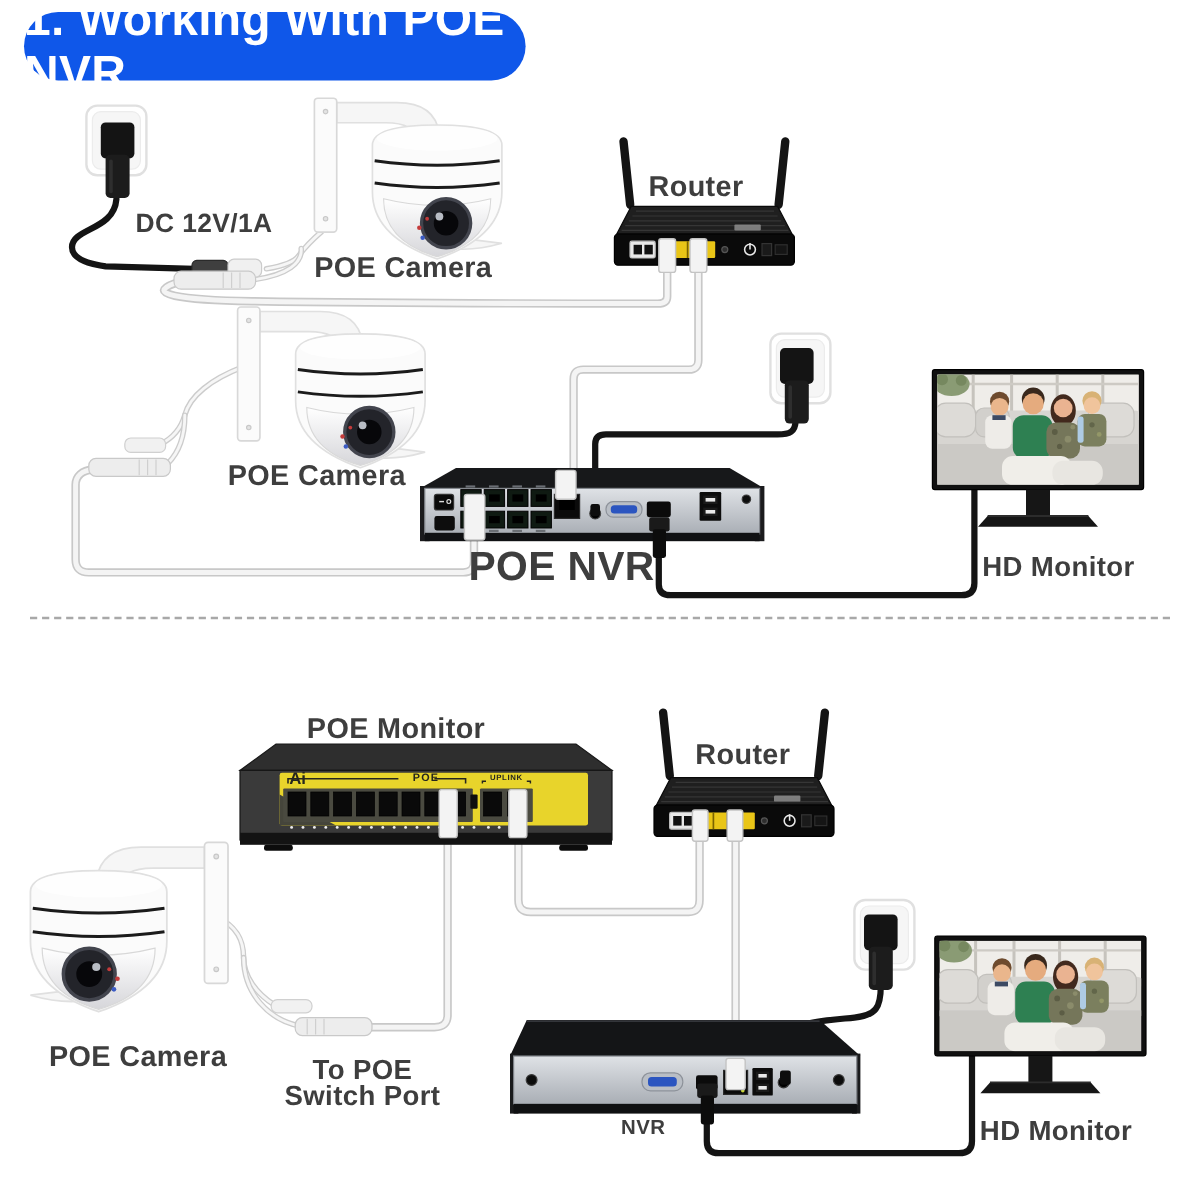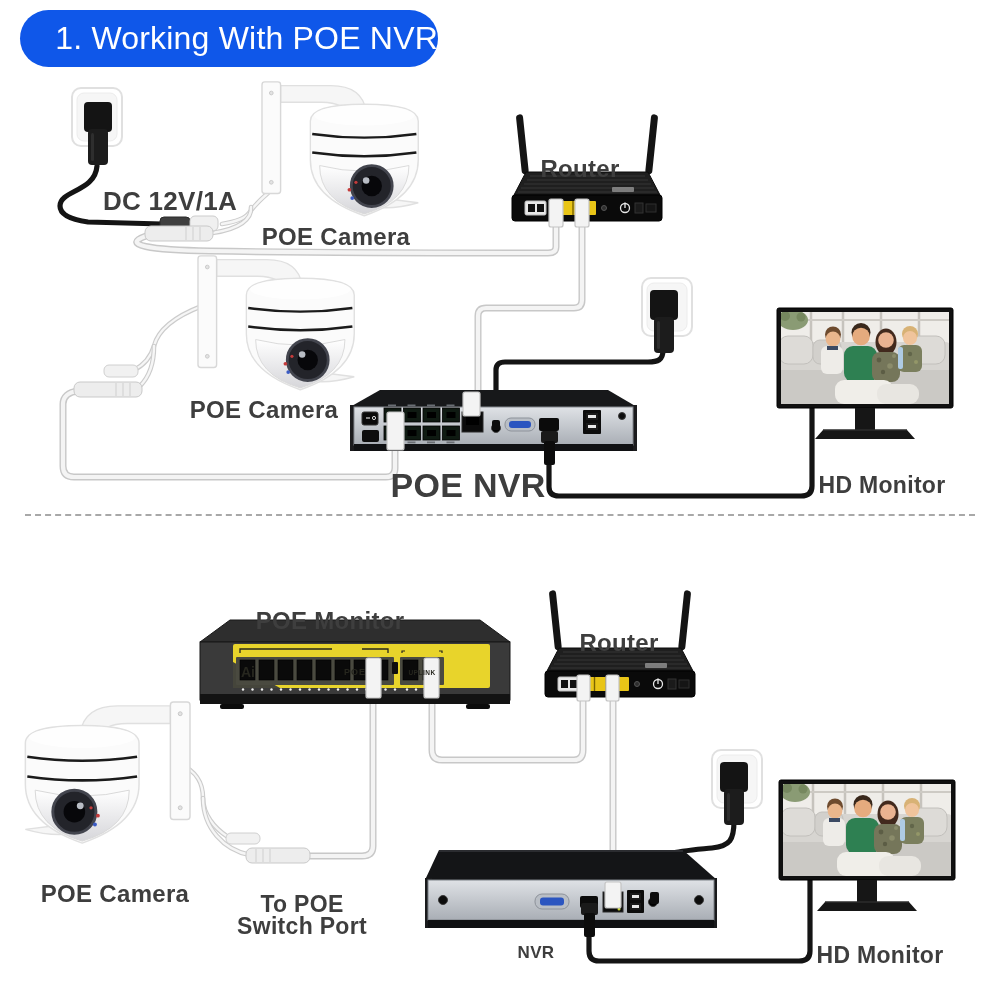--- a/index.html
+++ b/index.html
@@ -1,25 +1,25 @@
 <!DOCTYPE html>
 <html style="--banner_blue: #0f57e9; --banner_text: #ffffff; --label_gray: #3e3e3e; --switch_yellow: #e8d42b; --port_yellow: #e9c517; --cable_white: #f4f4f4; --cable_black: #141414;"><head>
 <meta charset="utf-8">
 <style>
   html,body{margin:0;padding:0;background:#fff;}
   .stage{position:relative;width:1000px;height:1000px;background:#fff;overflow:hidden;
          font-family:"Liberation Sans",sans-serif;}
   svg.art{position:absolute;left:0;top:0;}
   .banner{position:absolute;background:var(--banner_blue,#0f57e9);color:var(--banner_text,#ffffff);
-          display:flex;align-items:center;justify-content:flex-end;border-radius:29px;
-          font-weight:400;font-size:32px;letter-spacing:.2px;}
+          display:flex;align-items:center;justify-content:flex-start;border-radius:29px;
+          font-weight:700;font-size:40px;letter-spacing:.2px;}
   .lbl{position:absolute;color:var(--label_gray,#3e3e3e);font-weight:600;white-space:nowrap;
-       transform:translateX(-50%);letter-spacing:.3px;margin-top:13px;}
-  .f22{font-size:26px}.f23{font-size:23px}.f24{font-size:24px}.f26{font-size:34px}.f27{font-size:17px}
-  .micro{position:absolute;color:#26261e;font-weight:700;transform:translateX(-50%);white-space:nowrap;margin-top:24px;}
+       transform:translateX(-50%);letter-spacing:.3px;}
+  .f22{font-size:22px}.f23{font-size:23px}.f24{font-size:24px}.f26{font-size:34px}.f27{font-size:17px}
+  .micro{position:absolute;color:#26261e;font-weight:700;transform:translateX(-50%);white-space:nowrap;}
   .divider{position:absolute;left:25px;top:514px;width:950px;border-top:2px dashed #a8a8a8;}
   
   .wo{fill:none;stroke:#c8c8c8;stroke-width:7;stroke-linecap:round;stroke-linejoin:round;}
   .wi{fill:none;stroke:var(--cable_white,#f4f4f4);stroke-width:4.2;stroke-linecap:round;stroke-linejoin:round;}
   .po{fill:none;stroke:#cccccc;stroke-width:4.6;stroke-linecap:round;}
   .pi{fill:none;stroke:#f6f6f6;stroke-width:2.4;stroke-linecap:round;}
   .bk{fill:none;stroke:var(--cable_black,#141414);stroke-width:5.2;stroke-linecap:round;stroke-linejoin:round;}
   .plug{fill:#f3f3f3;stroke:#c4c4c4;stroke-width:1.2;}
   .switch-yellow{fill:var(--switch_yellow,#e8d42b);}
   .router-yellow{fill:var(--port_yellow,#e9c517);}

